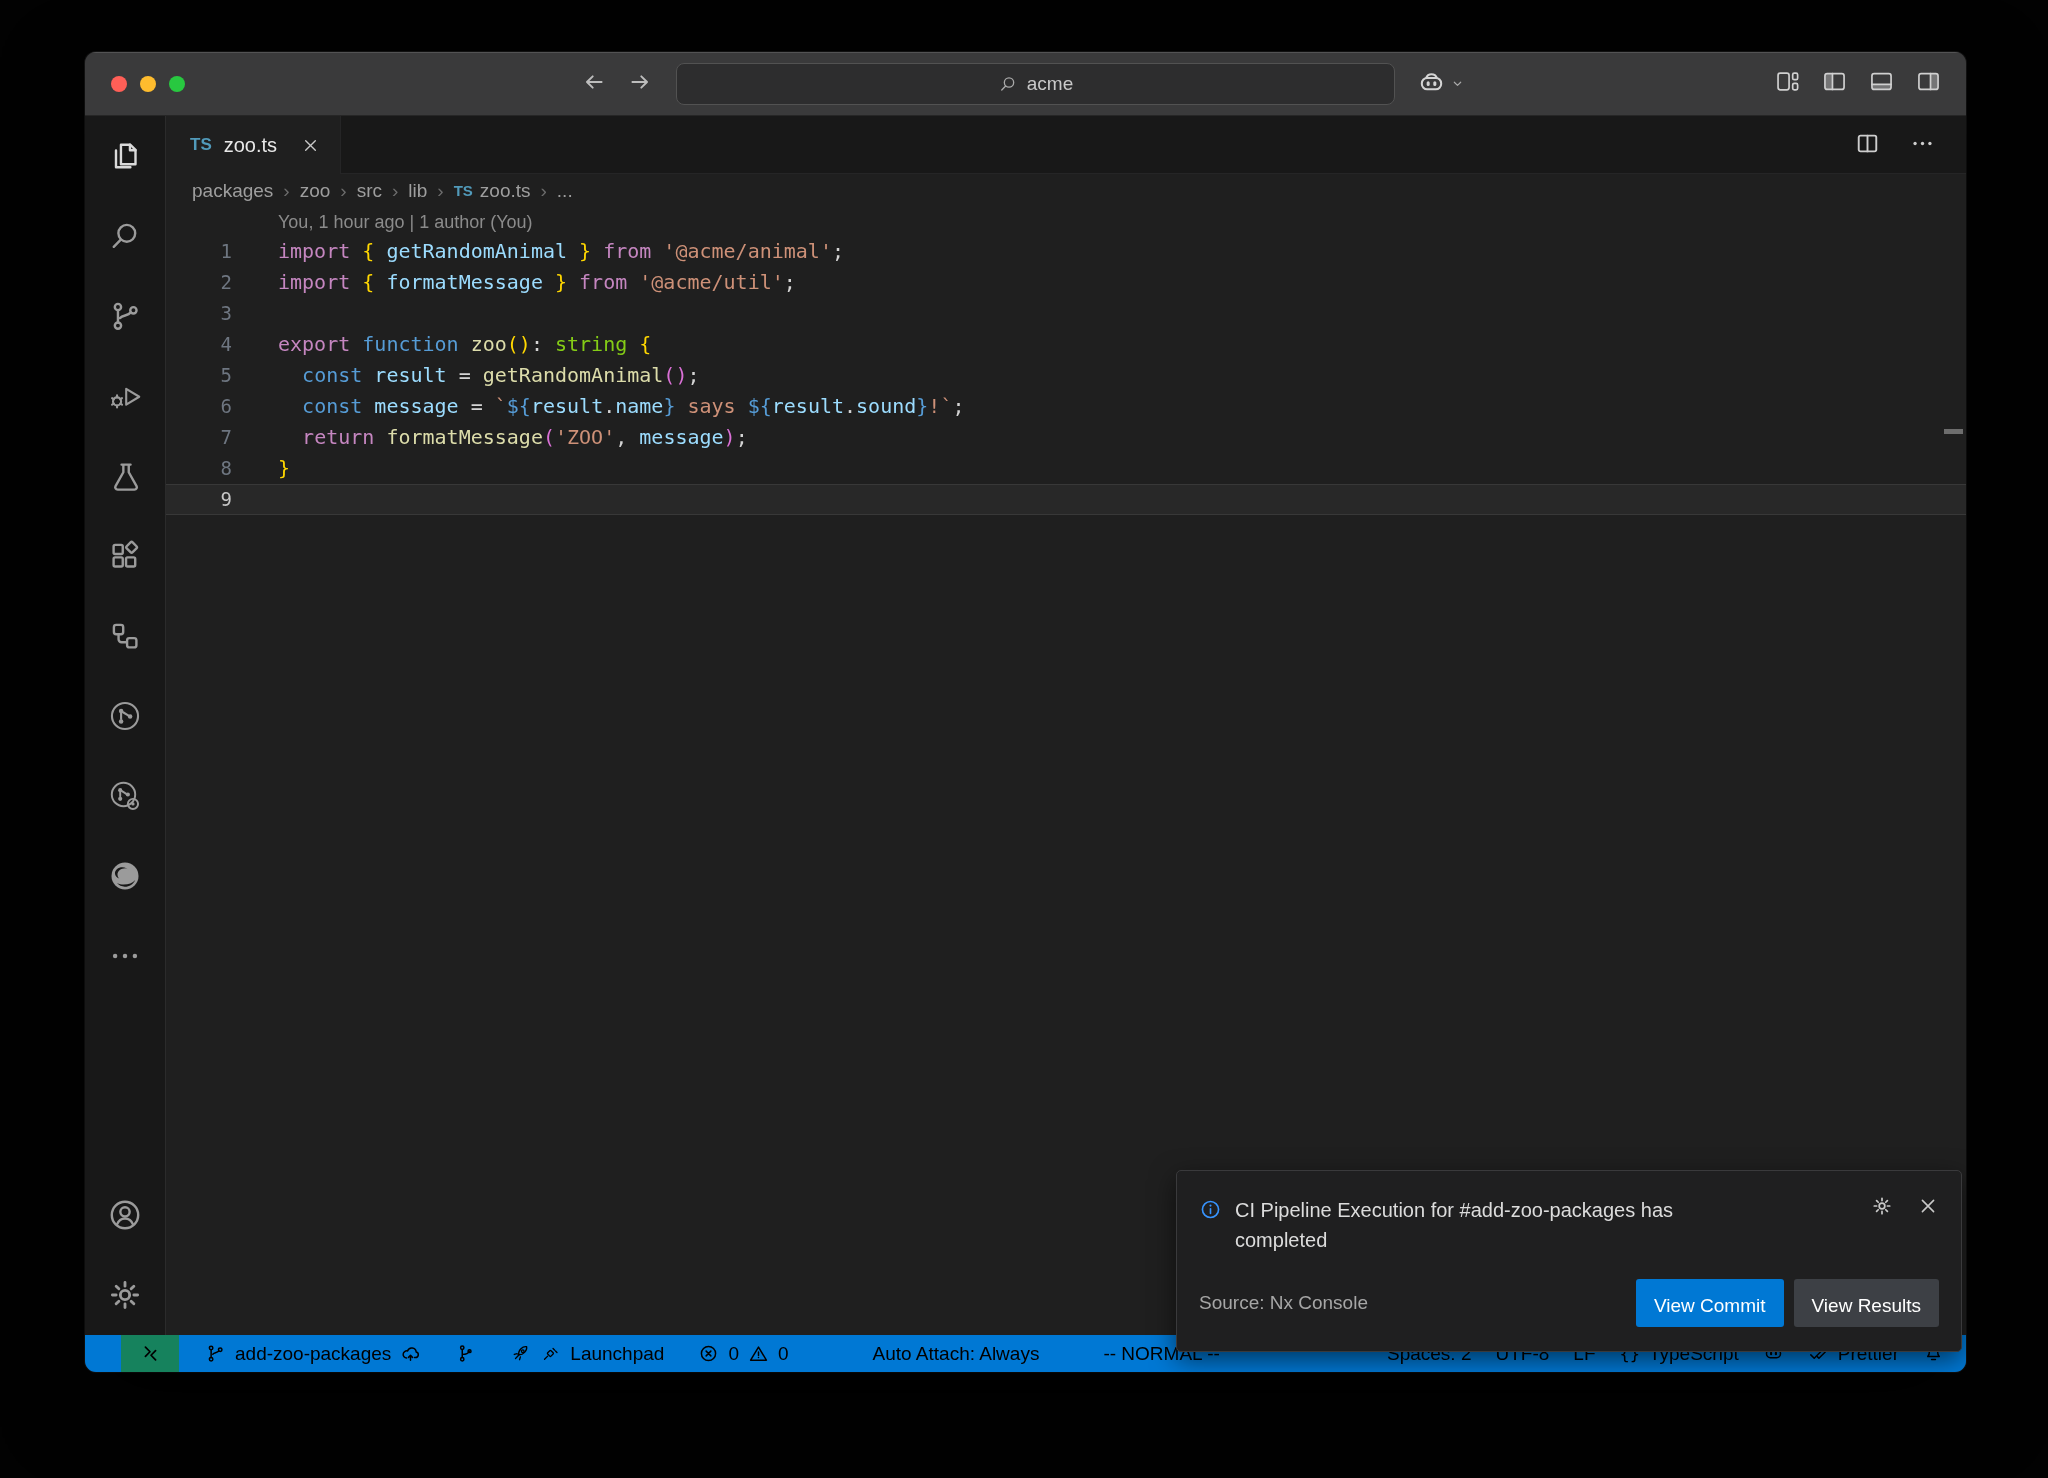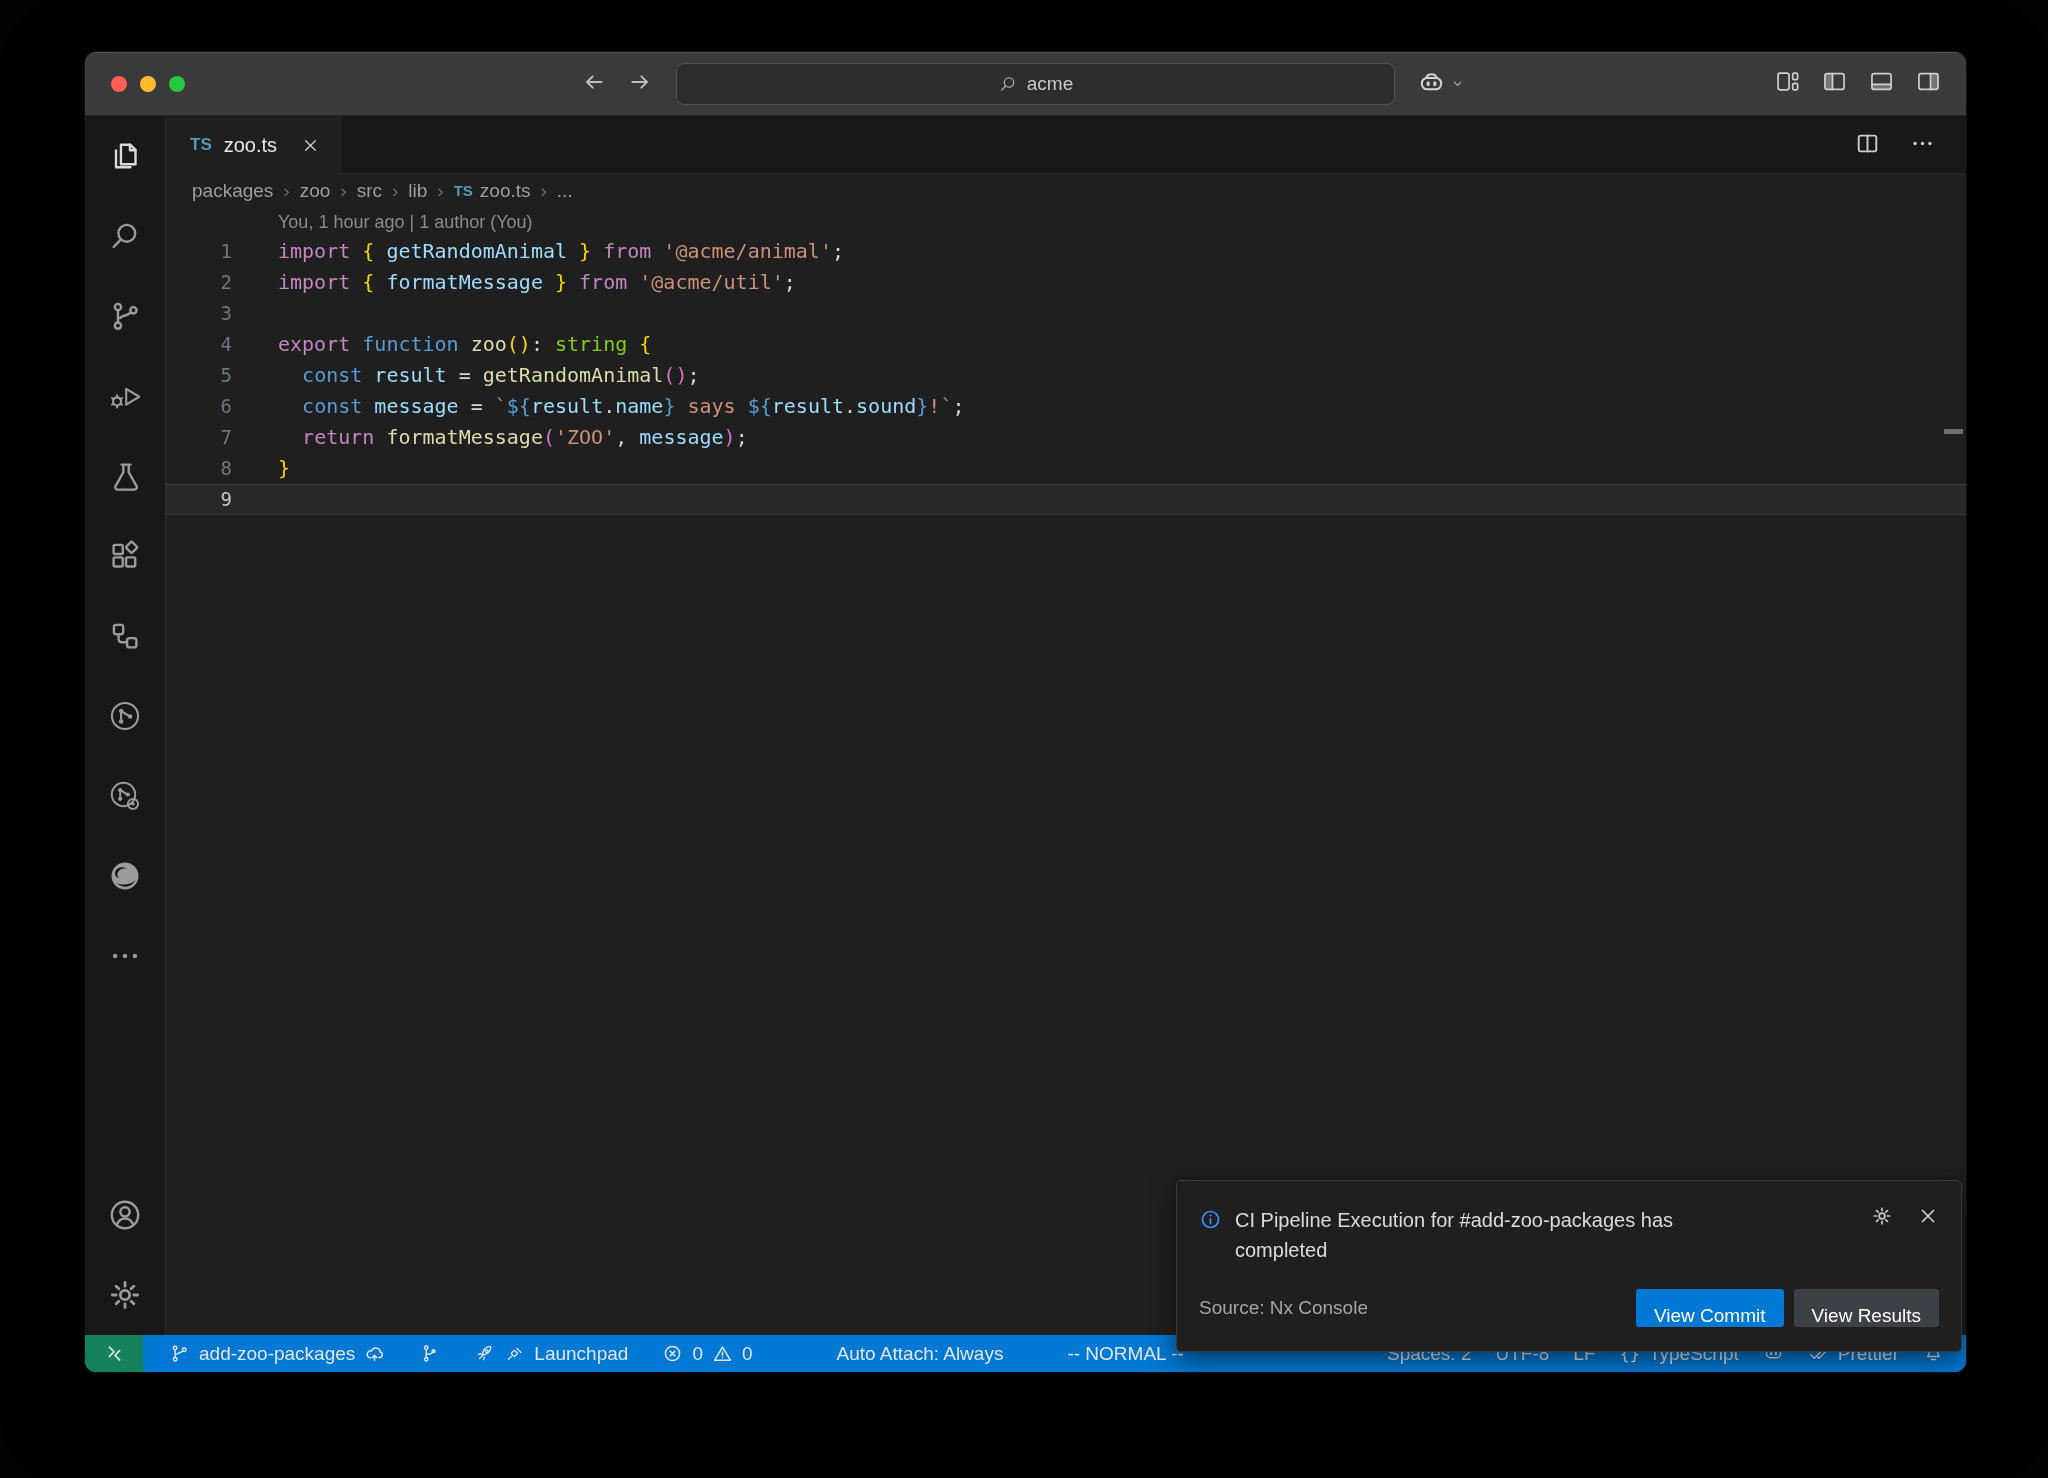--- a/index.html
+++ b/index.html
@@ -72,28 +72,28 @@
          box-shadow:0 8px 26px rgba(0,0,0,.55);}
   .toast-header{display:flex;align-items:flex-start;gap:13px;}
   .info-ic{color:#3794FF;flex:0 0 auto;}
   .info-ic svg{width:23px;height:23px;display:block;margin-top:3px;}
   .toast-msg{color:#dcdcdc;font-size:20px;line-height:30px;max-width:500px;}
   .toast-tools{margin-left:auto;display:flex;gap:24px;color:#c9c9c9;}
   .toast-tools .icon svg{width:22px;height:22px;display:block;}
   .toast-footer{display:flex;align-items:center;margin-top:24px;}
   .toast-src{color:#a6a6a6;font-size:19px;}
   .toast-actions{margin-left:auto;display:flex;gap:10px;}
-  .btn{height:38px;padding:16px 18px;border:none;border-radius:3px;font-size:19px;color:#fff;
+  .btn{height:48px;padding:16px 18px;border:none;border-radius:3px;font-size:19px;color:#fff;
        font-family:inherit;}
   .btn.primary{background:#0078D4;}
   .btn.secondary{background:#3d4045;}
   .toast.simple .toast-header{align-items:center;}
   .toast.simple{padding:26px 22px;}
   
-  .statusbar{height:37px;flex:0 0 37px;display:flex;align-items:stretch;color:#e5e5e5;font-size:19px;}
+  .statusbar{height:37px;flex:0 0 37px;display:flex;align-items:stretch;color:#000000;font-size:19px;padding-left:36px;}
   .sb-item{display:flex;align-items:center;gap:9px;padding:0 12px;}
   .sb-item .icon svg{width:21px;height:21px;display:block;}
   .sb-item.remote{width:58px;padding:0;justify-content:center;}
   .sb-right{margin-left:auto;display:flex;margin-right:10px;}
   .sb-mono{font-family:"DejaVu Sans Mono",monospace;font-size:17px;}
   .icon{display:inline-flex;}
 </style>
 </head>
 <body>
 

